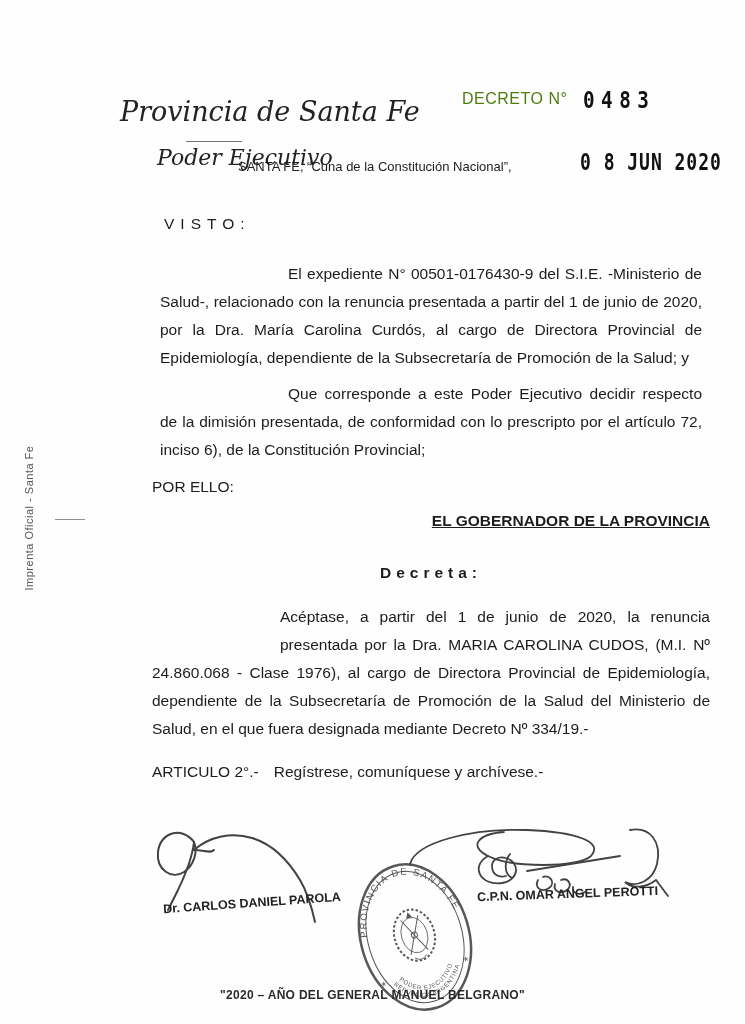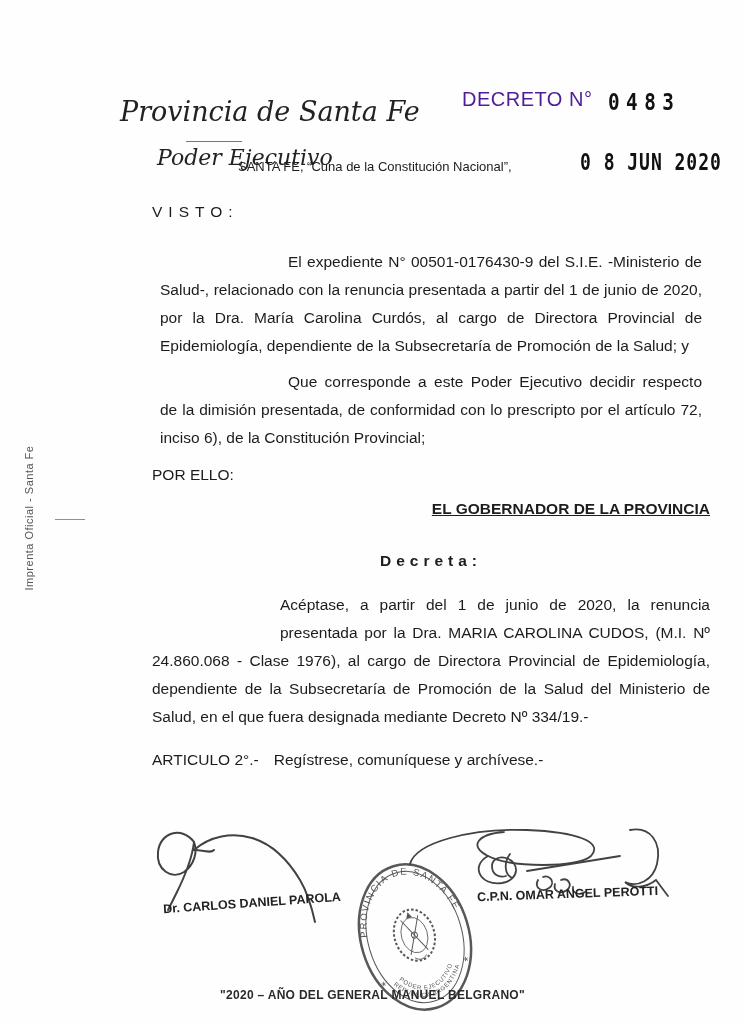--- a/index.html
+++ b/index.html
@@ -24,21 +24,21 @@
   }
   .script-underline { position:absolute; left:186px; top:141px; width:56px; border-top:1.5px solid #777; }
   .script-sub {
     position:absolute; left:157px; top:145px;
     font-family:"DejaVu Serif", serif; font-style:italic;
     font-size:22px; color:#222; white-space:nowrap;
   }
 
   
   .decree-line { position:absolute; left:462px; top:88px; white-space:nowrap; }
-  .decree-label { font-size:20px; letter-spacing:0.5px; color:#4c1d95; }
+  .decree-label { font-size:16px; letter-spacing:0.5px; color:#4d7c0f; }
   .decree-number {
     display:inline-block; margin-left:16px; vertical-align:-3px;
     font-family:"DejaVu Sans Mono", monospace; font-size:21px; font-weight:bold;
     letter-spacing:7px; color:#111; transform:scale(0.92,1.12); transform-origin:left center;
   }
 
   
   .place-line { position:absolute; left:238px; top:159px; font-size:13px; white-space:nowrap; }
   .date-stamp {
     position:absolute; left:580px; top:151px; white-space:nowrap;
@@ -97,21 +97,21 @@
   <div class="script-sub">Poder Ejecutivo</div>
 
   <div class="decree-line">
     <span class="decree-label">DECRETO N°</span><span class="decree-number">0483</span>
   </div>
 
   <div class="place-line">SANTA FE, “Cuna de la Constitución Nacional”,</div>
   <div class="date-stamp">0 8 JUN 2020</div>
 
   <div class="body-text">
-    <p class="lbl visto-lbl" style="margin:0">VISTO:</p>
+    <p class="lbl visto-lbl" style="margin:12px">VISTO:</p>
     <p class="para-indent p1">El expediente N° 00501-0176430-9 del S.I.E. -Ministerio de Salud-, relacionado con la renuncia presentada a partir del 1 de junio de 2020, por la Dra. María Carolina Curdós, al cargo de Directora Provincial de Epidemiología, dependiente de la Subsecretaría de Promoción de la Salud; y</p>
 
     <p class="para-indent c2">Que corresponde a este Poder Ejecutivo decidir respecto de la dimisión presentada, de conformidad con lo prescripto por el artículo 72, inciso 6), de la Constitución Provincial;</p>
 
     <p class="lbl por-ello-lbl" style="margin-bottom:0">POR ELLO:</p>
     <p class="center-line">EL GOBERNADOR DE LA PROVINCIA</p>
     <p class="decreta-line">Decreta:</p>
 
     <p class="article-1">
       <span class="spacer"></span>

